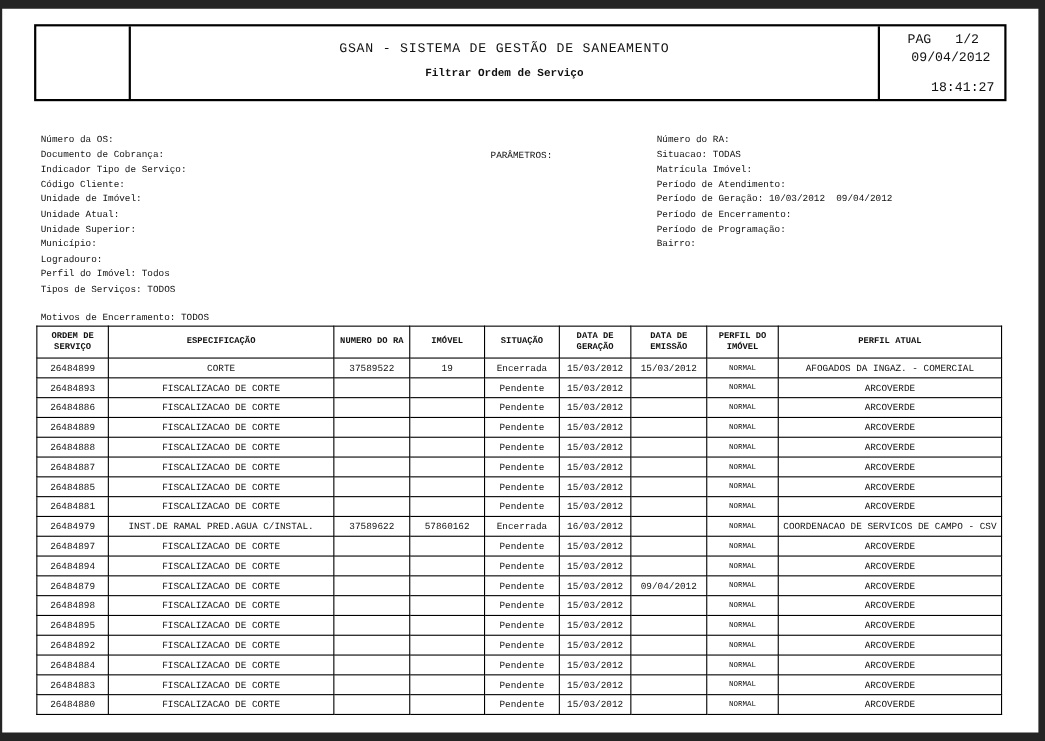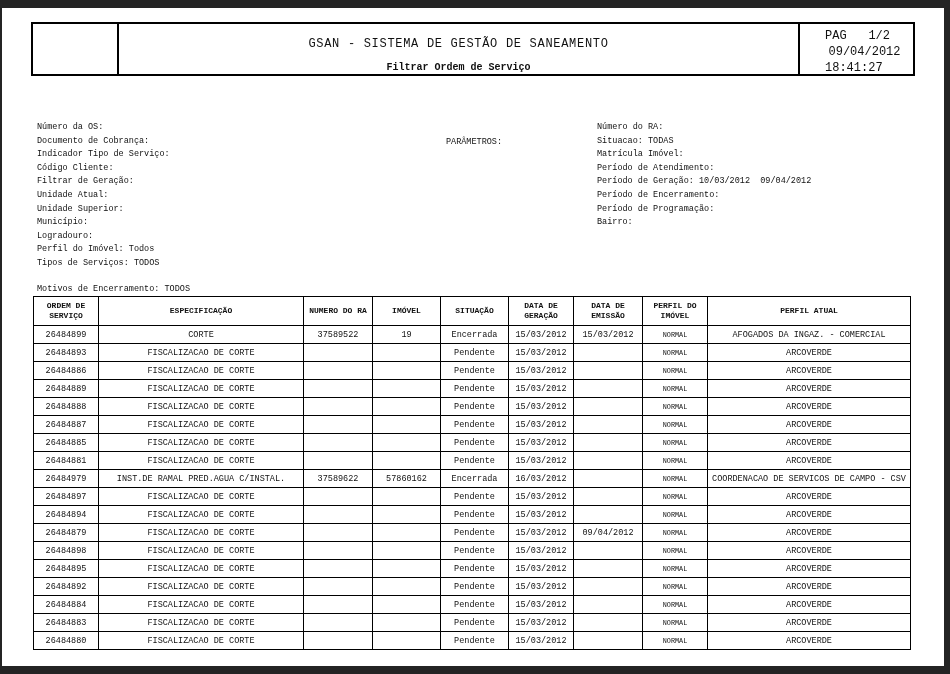--- a/index.html
+++ b/index.html
@@ -14,21 +14,21 @@
     width:950px; height:674px;
     background:#fff;
     border-top:8px solid #242424;
     border-bottom:8px solid #242424;
     border-right:6px solid #242424;
     border-left:2px solid #242424;
   }
   
   .header-band {
     position:absolute; left:29px; top:14px;
-    width:884px; height:54px;
+    width:884px; height:70px;
     border:2px solid #000;
     display:flex;
     background:#fff;
   }
   .logo-box { width:86px; border-right:2px solid #000; }
   .title-box { flex:1; text-align:center; padding-top:13px; }
   .report-title {
     font-size:12px; letter-spacing:0.7px; color:#111;
     white-space:nowrap;
   }
@@ -36,21 +36,21 @@
     font-size:10px; font-weight:bold; color:#111;
     margin-top:11px; white-space:nowrap;
   }
   .pag-box {
     width:115px; border-left:2px solid #000;
     padding:5px 9px 0 25px;
     font-size:12px; color:#111;
   }
   .pag-line { display:flex; justify-content:space-between; padding-right:14px; }
   .date-line { margin-top:2px; text-align:center; }
-  .time-line { margin-top:2px; text-align:left; }
+  .time-line { margin-top:14px; text-align:right; }
 
   
   .params-title {
     position:absolute; left:0; top:105px; width:944px;
     text-align:center; font-size:8.5px; color:#111;margin-top:24px;
   }
   .params-col {
     position:absolute; top:113px;
     font-size:8.5px; line-height:13.6px; color:#111;
     white-space:pre;
@@ -110,21 +110,21 @@
       <div class="pag-line">
         <span>PAG</span>
         <span>1/2</span>
       </div>
       <div class="date-line">09/04/2012</div>
       <div class="time-line">18:41:27</div>
     </div>
   </div>
 
   <div class="params-title">PARÂMETROS:</div>
-  <div class="params-col params-left"><div>Número da OS:</div><div>Documento de Cobrança:</div><div>Indicador Tipo de Serviço:</div><div>Código Cliente:</div><div>Filtrar de Geração:</div><div>Unidade Atual:</div><div>Unidade Superior:</div><div>Município:</div><div>Logradouro:</div><div>Perfil do Imóvel: Todos</div><div>Tipos de Serviços: TODOS</div></div>
+  <div class="params-col params-left"><div>Número da OS:</div><div>Documento de Cobrança:</div><div>Indicador Tipo de Serviço:</div><div>Código Cliente:</div><div>Unidade de Imóvel:</div><div>Unidade Atual:</div><div>Unidade Superior:</div><div>Município:</div><div>Logradouro:</div><div>Perfil do Imóvel: Todos</div><div>Tipos de Serviços: TODOS</div></div>
   <div class="params-col params-right"><div>Número do RA:</div><div>Situacao: TODAS</div><div>Matrícula Imóvel:</div><div>Período de Atendimento:</div><div>Período de Geração: 10/03/2012  09/04/2012</div><div>Período de Encerramento:</div><div>Período de Programação:</div><div>Bairro:</div></div>
   <div class="params-footer">Motivos de Encerramento: TODOS</div>
 
   <table class="os-table">
     <colgroup>
       <col class="c0">
         <col class="c1">
         <col class="c2">
         <col class="c3">
         <col class="c4">

